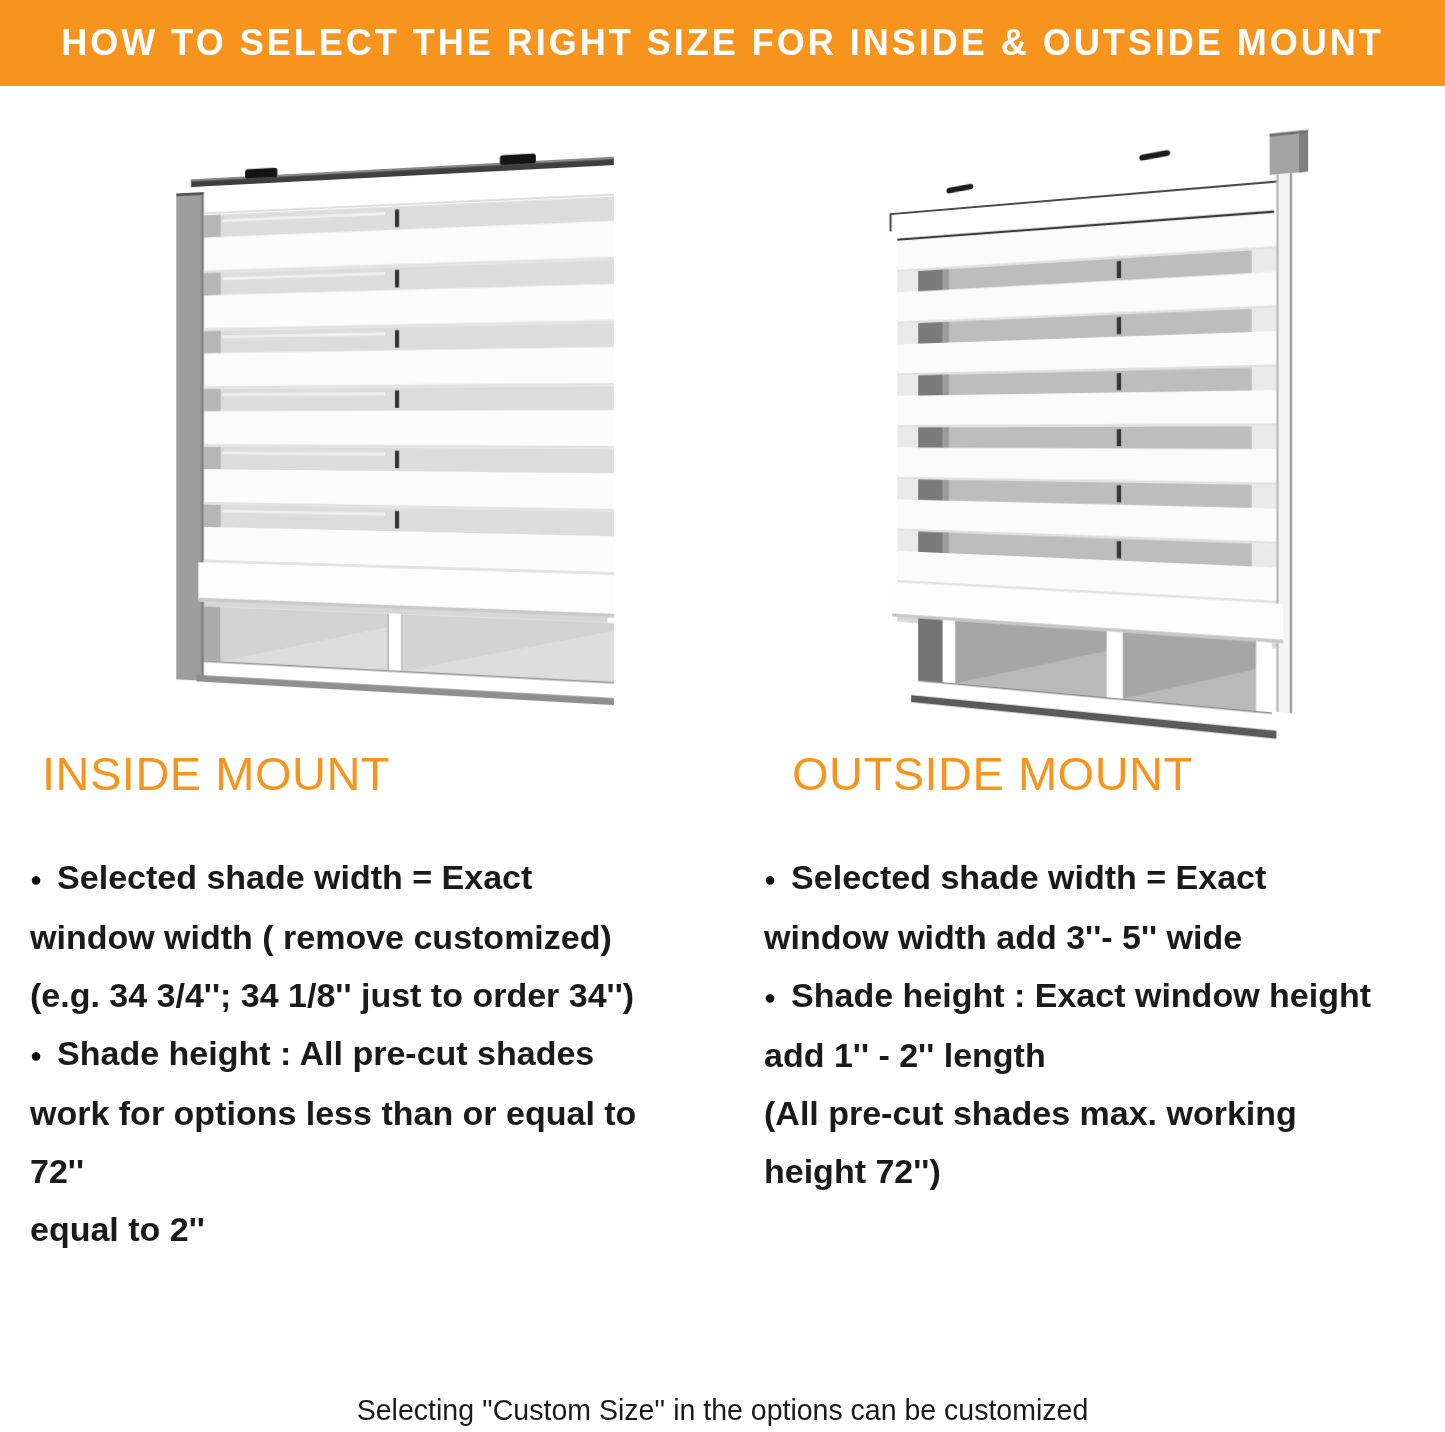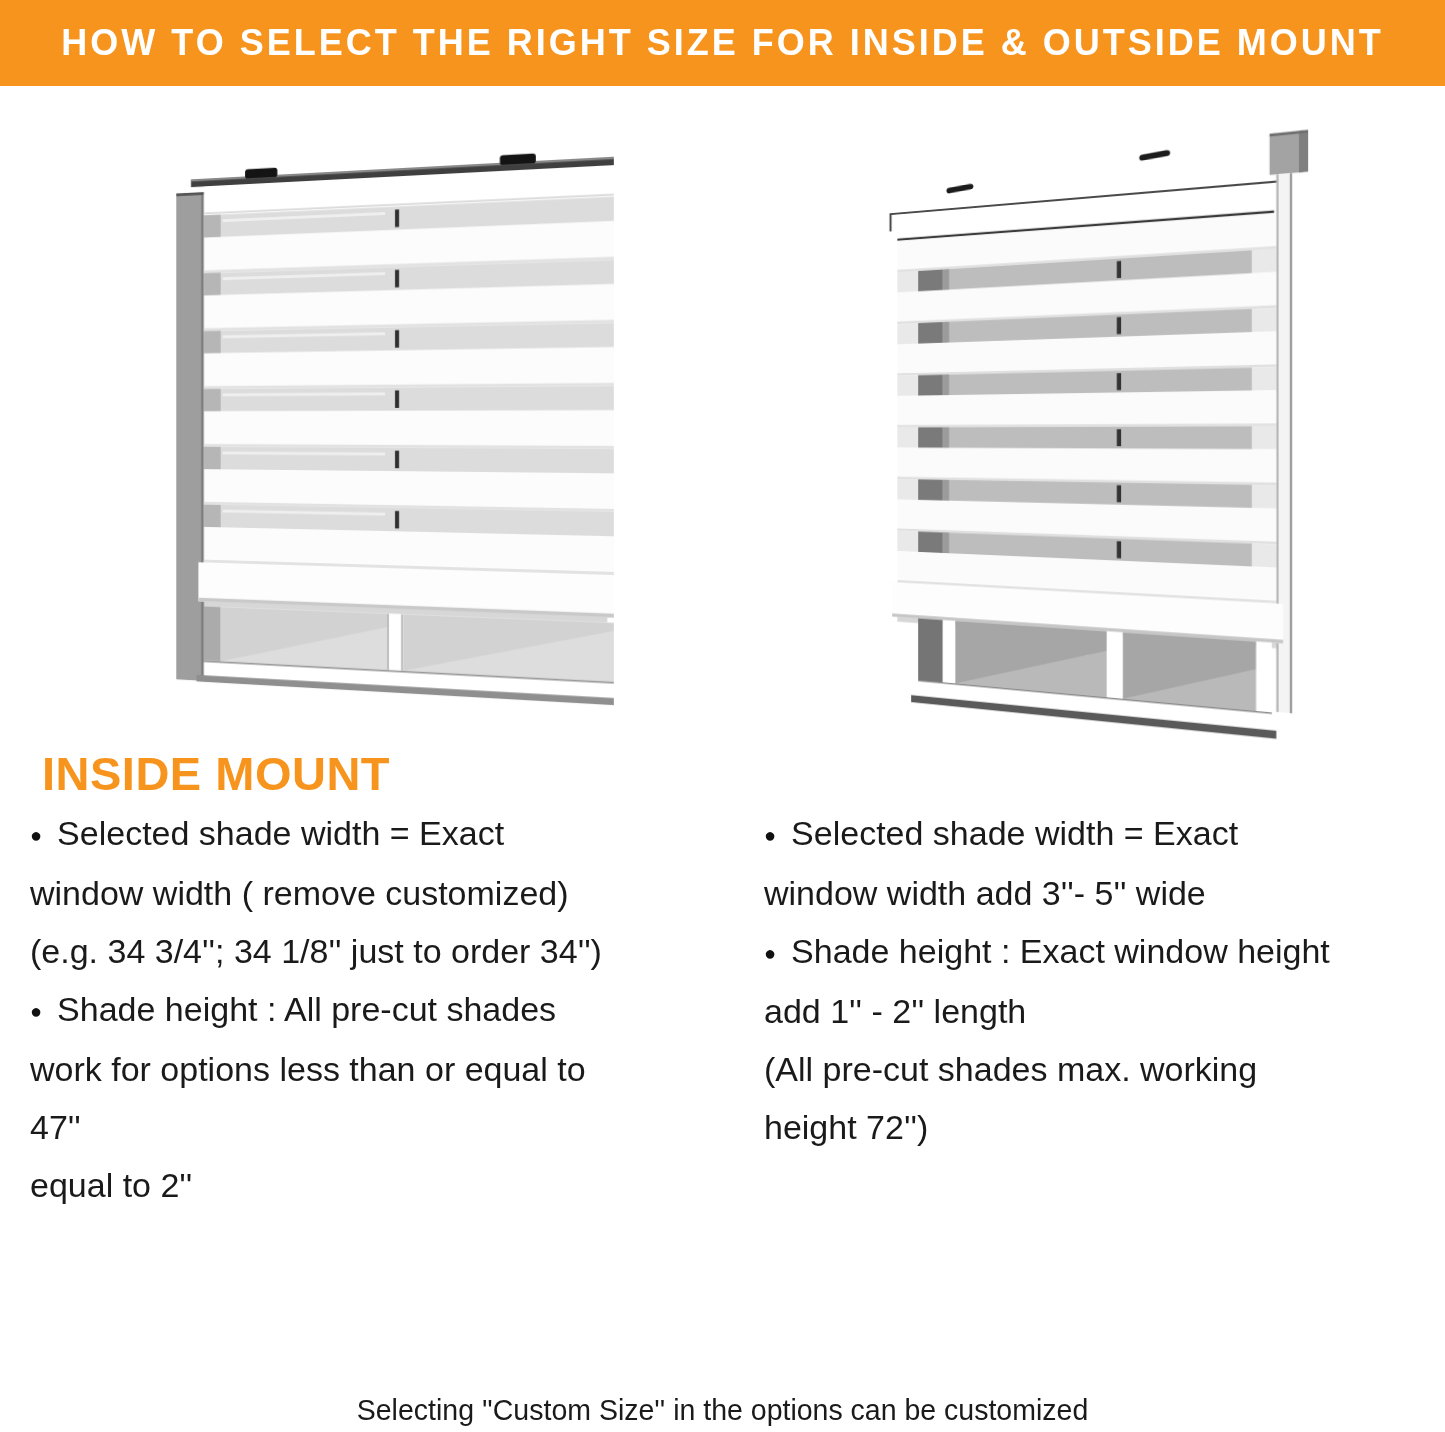--- a/index.html
+++ b/index.html
@@ -22,27 +22,27 @@
   .illus-inside{
     left:158px;top:150px;width:452px;height:545px;
     transform:perspective(750px) rotateY(-9deg);
   }
   .illus-outside{
     left:866px;top:146px;width:432px;height:580px;
     transform:perspective(600px) rotateY(-12deg);
   }
   
   .heading{
-    position:absolute;top:746px;font-size:47px;font-weight:bold;
+    position:absolute;top:746px;font-size:47px;font-weight:normal;
     color:#F7941D;letter-spacing:0.5px;white-space:nowrap;line-height:56px;
   }
   .heading-inside{left:42px;}
   .heading-outside{left:792px;}
   
-  .col{position:absolute;top:804px;color:#1a1a1a;}
+  .col{position:absolute;top:848px;color:#1a1a1a;font-weight:bold;}
   .col-left{left:30px;width:700px;}
   .col-right{left:764px;width:680px;}
   .line{font-size:34px;line-height:58px;white-space:nowrap;}
   .dot{
     display:inline-block;font-size:20px;vertical-align:3px;margin-right:15px;
     color:#111;
   }
   
   .footer-note{
     position:absolute;left:0;top:1390px;width:1445px;text-align:center;
@@ -201,28 +201,29 @@
         <polygon points="80,655 240,600 240,655" fill="#ffffff" opacity="0.22"></polygon>
         <polygon points="256,655 382,608 382,655" fill="#ffffff" opacity="0.22"></polygon>
         <rect x="38" y="655" width="358" height="2" fill="#8c8c8c"></rect>
         <rect x="38" y="657" width="358" height="18" fill="#ffffff"></rect>
         <rect x="30" y="675" width="370" height="9" fill="#5a5a5a"></rect>
       </g>
     </svg>
   </div>
 
   <div class="heading heading-inside">INSIDE MOUNT</div>
+  <div class="heading heading-outside">OUTSIDE MOUNT</div>
 
   <div class="col col-left">
     <div class="line"><span class="dot">●</span><span>Selected shade width = Exact</span></div>
     <div class="line">window width ( remove customized)</div>
     <div class="line">(e.g. 34 3/4''; 34 1/8'' just to order 34'')</div>
     <div class="line"><span class="dot">●</span><span>Shade height : All pre-cut shades</span></div>
     <div class="line">work for options less than or equal to</div>
-    <div class="line">47''</div>
+    <div class="line">72''</div>
     <div class="line">equal to 2''</div>
   </div>
 
   <div class="col col-right">
     <div class="line"><span class="dot">●</span><span>Selected shade width = Exact</span></div>
     <div class="line">window width add 3''- 5'' wide</div>
     <div class="line"><span class="dot">●</span><span>Shade height : Exact window height</span></div>
     <div class="line">add 1'' - 2'' length</div>
     <div class="line">(All pre-cut shades max. working</div>
     <div class="line">height 72'')</div>

